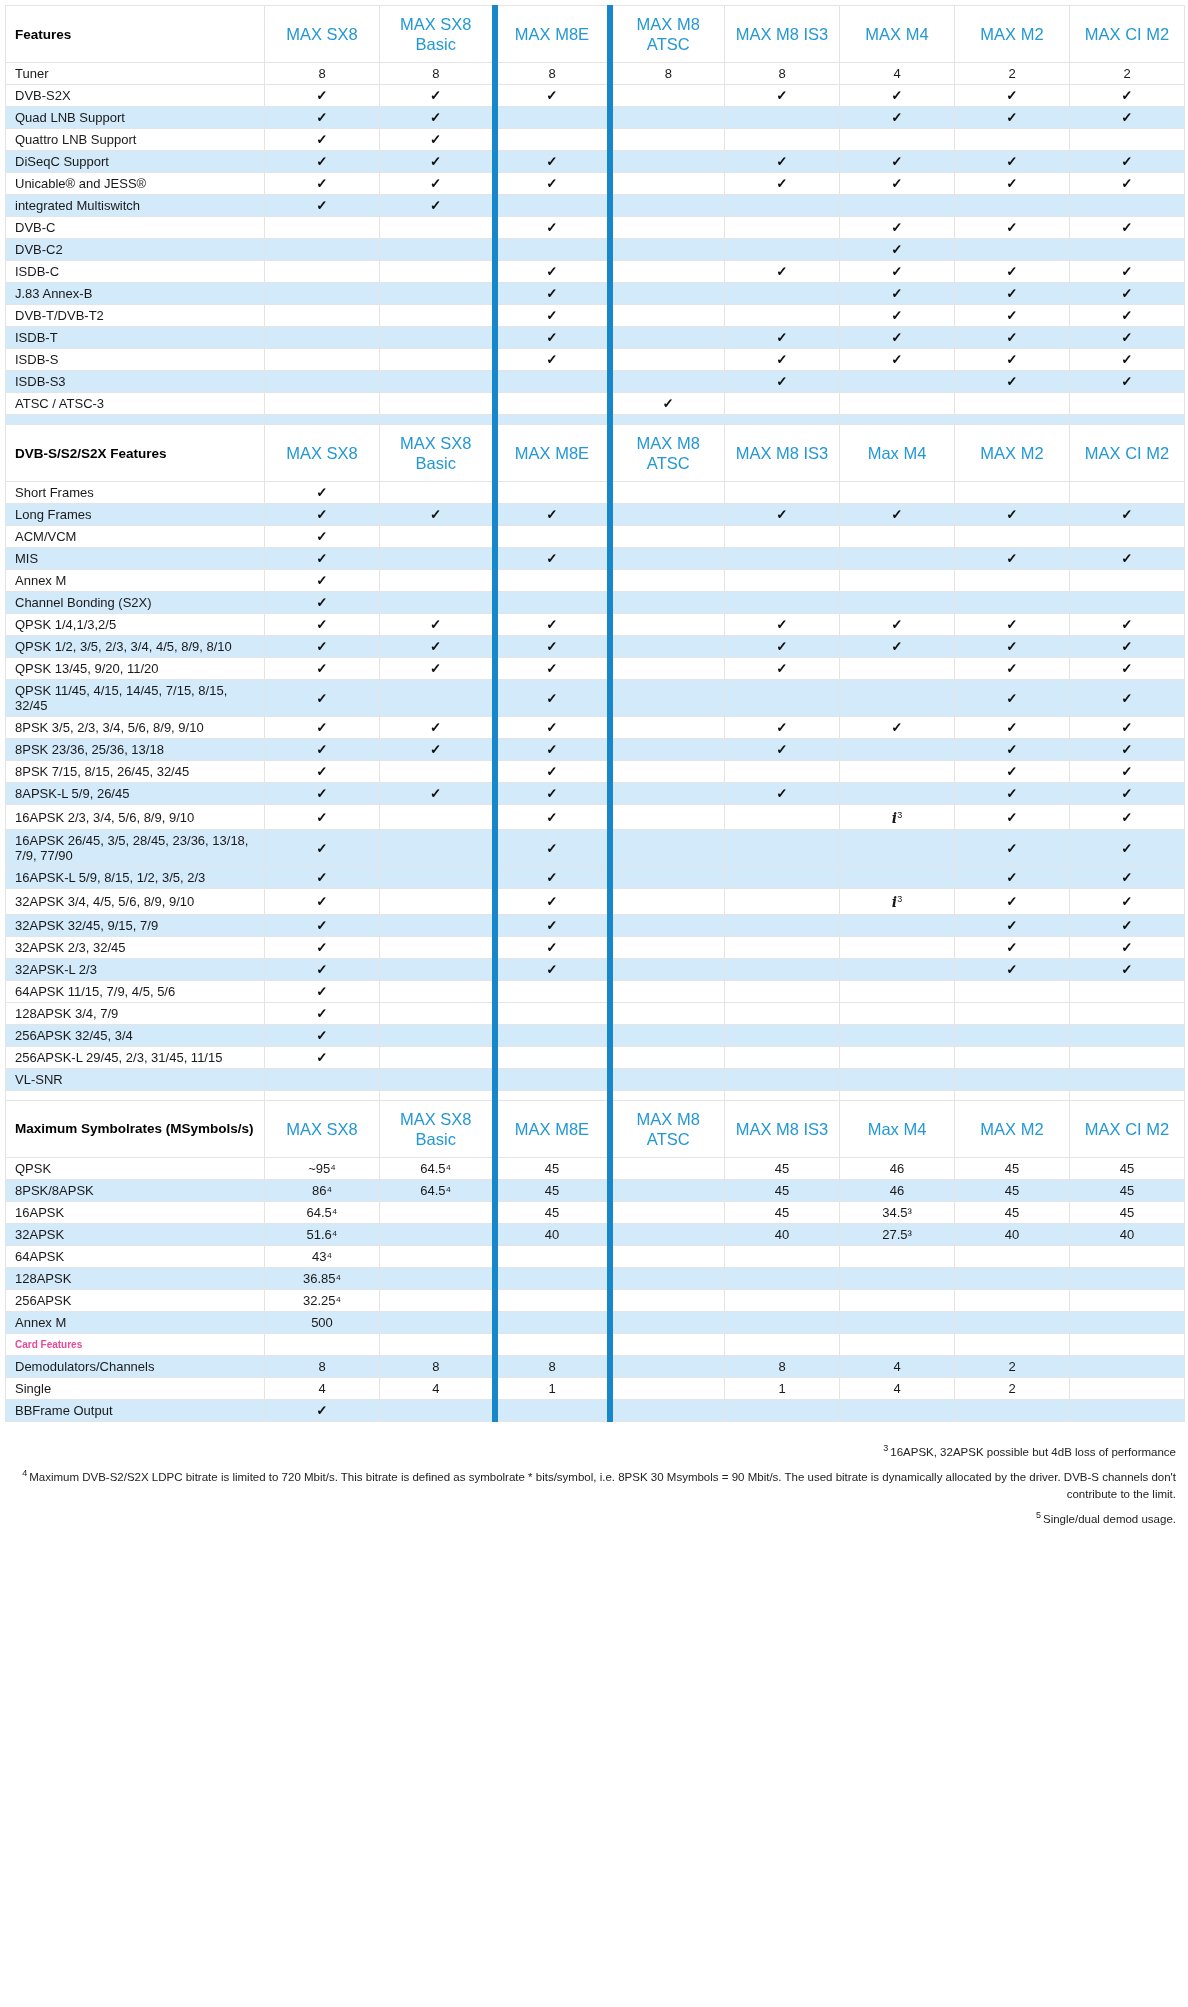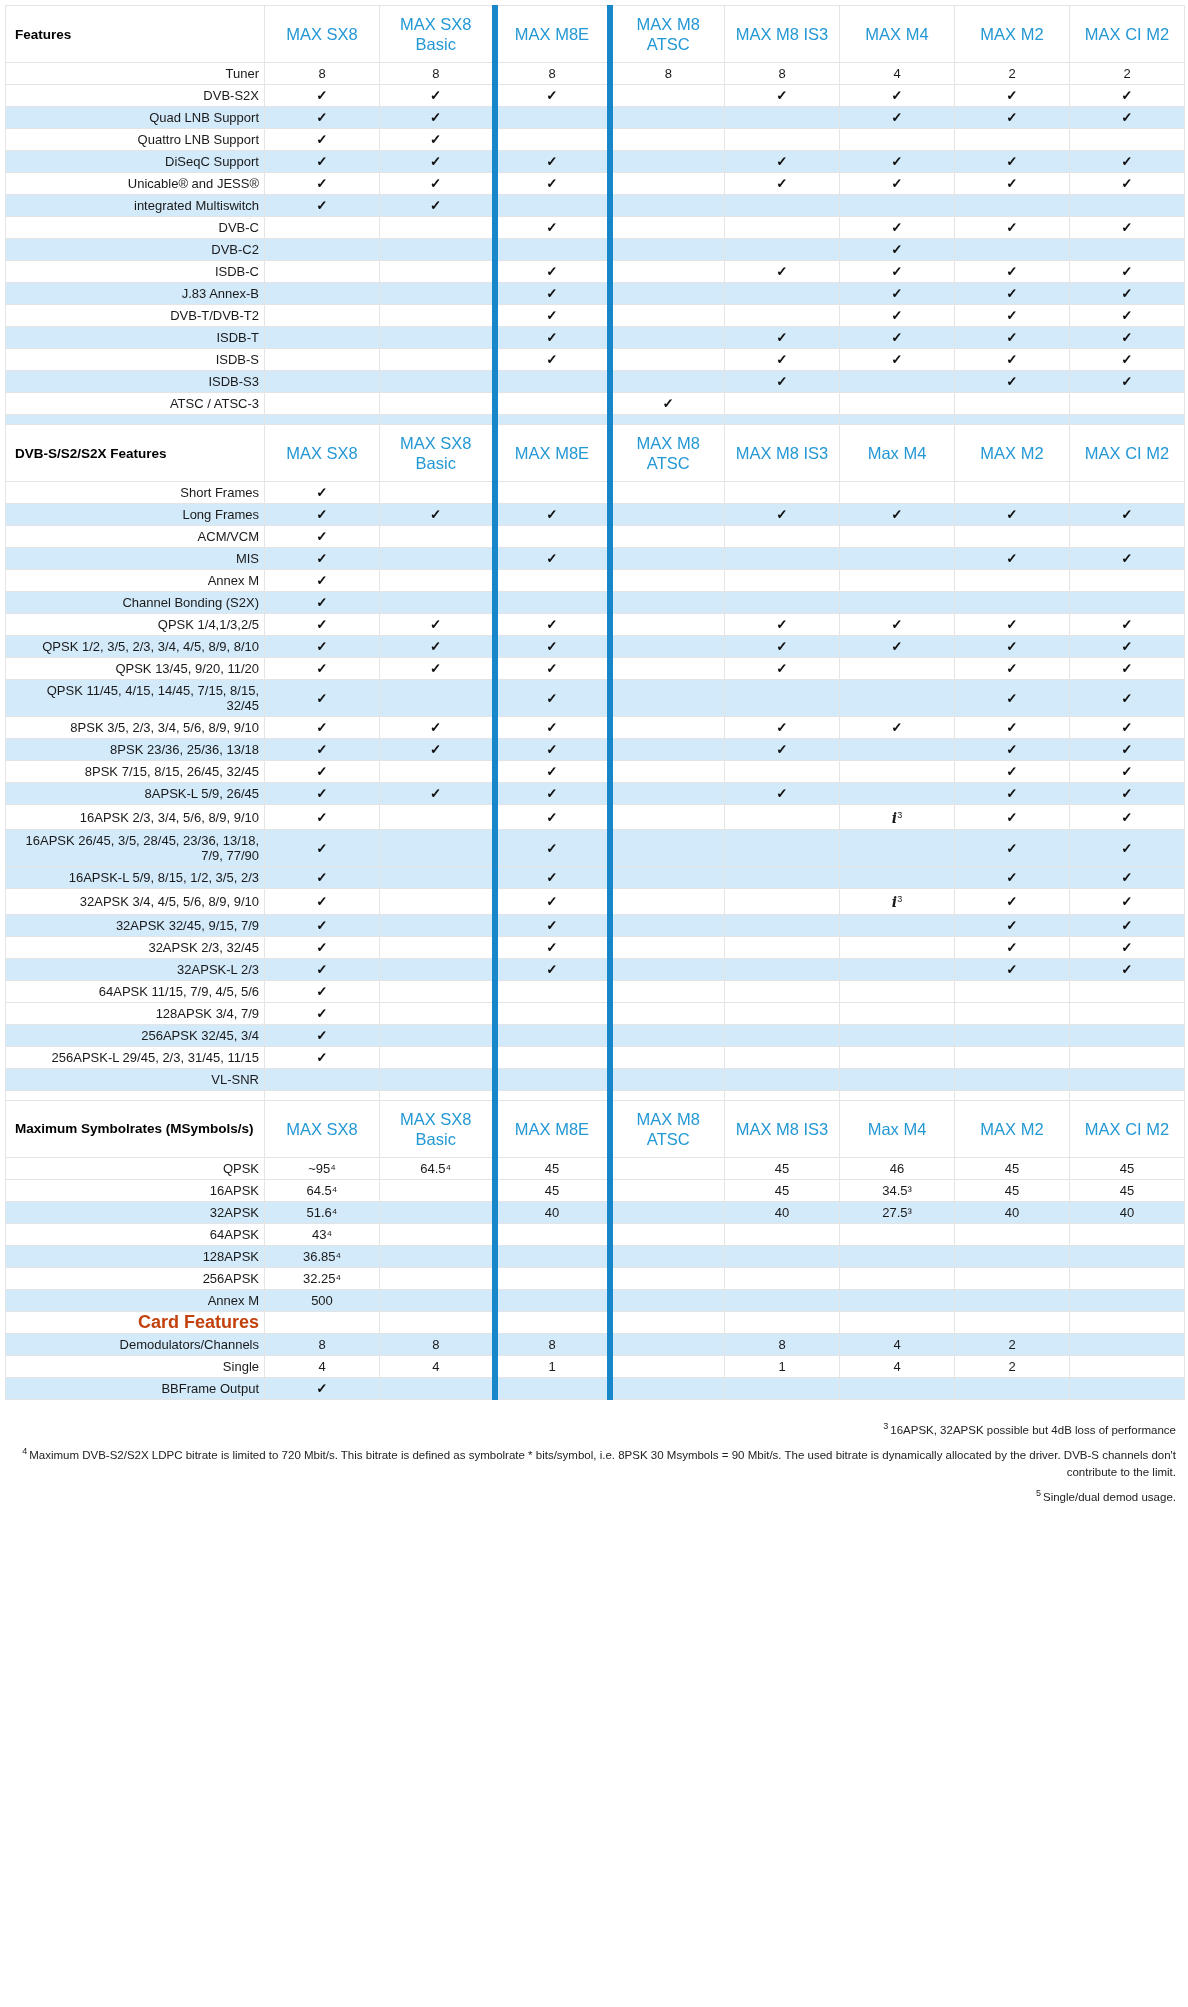--- a/index.html
+++ b/index.html
@@ -6,22 +6,22 @@
     font-family:"Liberation Sans",sans-serif;}
   .page{width:1188px;}
   .table-wrap{margin:5px 0 0 5px;width:1183px;}
   table{border-collapse:collapse;table-layout:fixed;width:959px;padding-left:13px;}
   col.c-feature{width:259px;}
   col.c-model{width:115px;}
   th,td{border:1px solid #e4e4e4;text-align:center;vertical-align:middle;
     font-size:13px;padding:3px 5px;height:15px;line-height:15px;}
   th.feature-head{font-weight:bold;text-align:left;padding-left:9px;font-size:13.5px;color:#000;}
   th.model-head{color:#2398d5;font-weight:400;font-size:16.5px;line-height:20px;padding:8px 2px;height:auto;}
-  td.feature{text-align:right;padding-left:9px;}
-  td.feature.bold{font-weight:bold;font-size:18px;color:#c2410c;}
+  td.feature{text-align:left;padding-left:9px;}
+  td.feature.bold{font-weight:bold;font-size:10px;color:#ec4899;}
   tr.stripe td{background:#d3eafa;}
   tr.spacer td{height:9px;padding:0;border-left:1px solid #e4e4e4;border-right:1px solid #e4e4e4;}
   tr.spacer.stripe td{background:#d3eafa;}
   .m8e{border-left:6px solid #1787c9 !important;border-right:6px solid #1787c9 !important;}
   .check{font-weight:bold;font-size:13.5px;color:#111;}
   .info-i{font-family:"DejaVu Serif",serif;font-style:italic;font-weight:bold;font-size:14px;}
   .info-i + sup{font-size:9px;}
   .footnotes{margin:20px 0 0 14px;width:1162px;font-size:11.5px;color:#222;text-align:right;}
   .footnote{margin-bottom:7px;line-height:1.45;}
   .footnote sup{font-size:9px;margin-right:2px;}
@@ -565,20 +565,31 @@
             <td class="feature">QPSK</td>
             <td>~95⁴</td>
             <td>64.5⁴</td>
             <td class="m8e">45</td>
             <td></td>
             <td>45</td>
             <td>46</td>
             <td>45</td>
             <td>45</td>
           </tr>
+          <tr class="stripe">
+            <td class="feature">8PSK/8APSK</td>
+            <td>86⁴</td>
+            <td>64.5⁴</td>
+            <td class="m8e">45</td>
+            <td></td>
+            <td>45</td>
+            <td>46</td>
+            <td>45</td>
+            <td>45</td>
+          </tr>
           <tr>
             <td class="feature">16APSK</td>
             <td>64.5⁴</td>
             <td></td>
             <td class="m8e">45</td>
             <td></td>
             <td>45</td>
             <td>34.5³</td>
             <td>45</td>
             <td>45</td>

